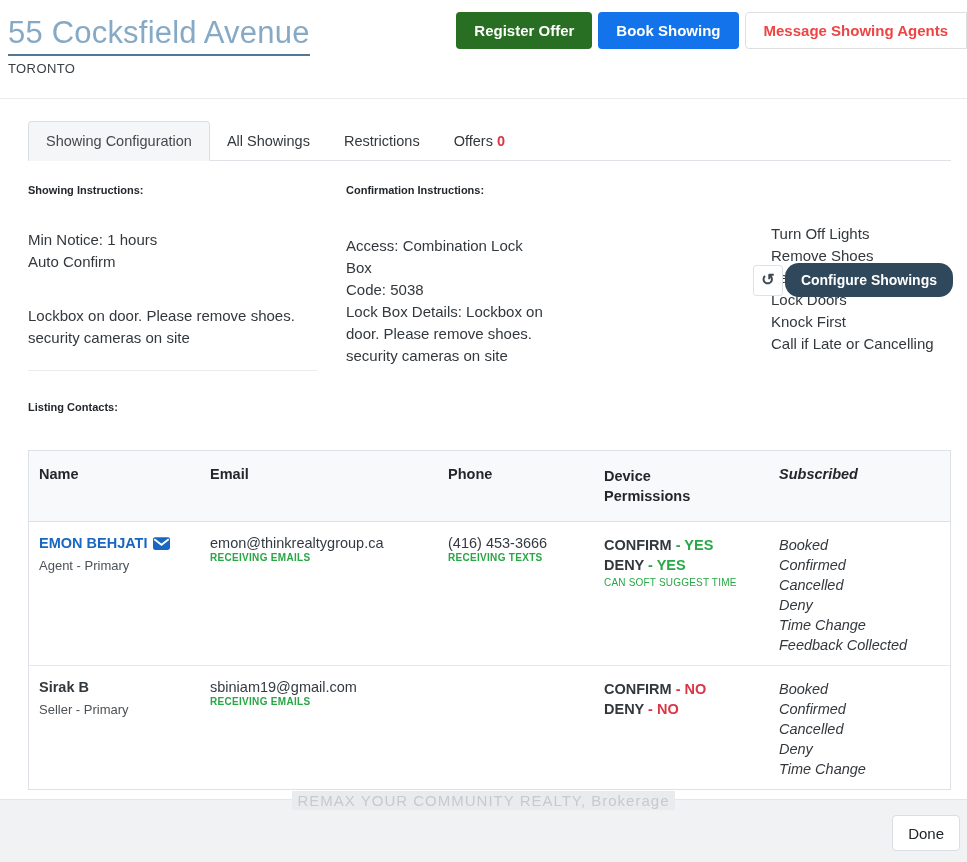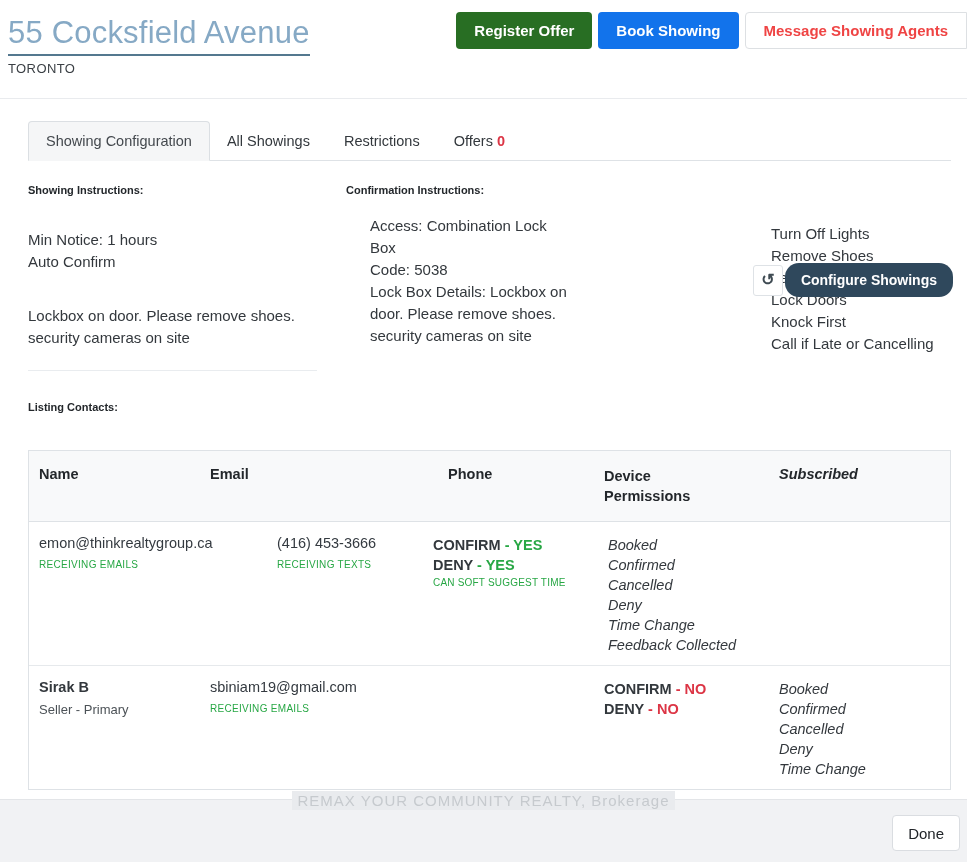--- a/index.html
+++ b/index.html
@@ -42,42 +42,42 @@
                    height:34px; padding:0 16px; border:none; border-radius:14px; cursor:pointer; }
   
   .instructions { position:relative; height:289px; }
   .col-head { font-size:11px; font-weight:700; color:#23272b; }
   .si-head { position:absolute; left:0; top:23px; }
   .ci-head { position:absolute; left:318px; top:23px; }
   .si-lines { position:absolute; left:0; top:68px; font-size:15px; color:#33383d; line-height:22px; }
   .si-note  { position:absolute; left:0; top:144px; width:292px; font-size:15px;
               color:#33383d; line-height:22px; }
   .si-rule  { position:absolute; left:0; top:209px; width:289px; height:1px; background:#e9ecef; }
-  .ci-lines { position:absolute; left:318px; top:54px; width:197px; font-size:15px;
-              color:#33383d; line-height:22px;margin-left:24px; }
+  .ci-lines { position:absolute; left:318px; top:74px; width:197px; font-size:15px;
+              color:#33383d; line-height:22px; }
   .checklist { position:absolute; left:743px; top:62px; font-size:15px; color:#33383d;
                line-height:22px; }
   .lc-head { position:absolute; left:0; top:240px; }
   
   .contacts-table { border:1px solid #dee2e6; width:923px; font-size:14.5px; }
   .t-row { display:flex; }
   .t-cell { padding:13px 10px 10px 10px; }
   .c-name { width:171px; } .c-email { width:238px; } .c-phone { width:156px; }
   .c-device { width:175px; } .c-sub { flex:1;font-style:italic; }
   .t-header { background:#f8f9fa; border-bottom:1px solid #dee2e6; }
   .t-header .t-cell { font-weight:700; color:#23272b; font-size:14.5px; padding-top:15px; padding-bottom:15px; }
   .hdr-device { display:inline-block; max-width:100px; line-height:20px; }
   .t-body-row { border-bottom:1px solid #e6e9ec; }
   .t-body-row:last-child { border-bottom:none; }
   .row-1 { min-height:134px; } .row-2 { min-height:120px; }
   .contact-link { color:#1967c0; font-weight:700; cursor:pointer; display:inline-flex;
                   align-items:center; gap:5px; }
   .contact-plain { color:#33383d; font-weight:700; }
   .contact-role { margin-top:7px; font-size:13px; color:#4c5257; }
-  .status-green { margin-top:8px; font-size:10px; font-weight:400; color:#28a745;
+  .status-green { margin-top:1px; font-size:10px; font-weight:700; color:#28a745;
                   letter-spacing:.3px; }
   .perm-line { font-weight:700; color:#33383d; line-height:20px; white-space:nowrap; }
   .perm-yes { color:#28a745; } .perm-no { color:#dc3545; }
   .perm-note { margin-top:2px; font-size:10px; font-weight:400; color:#28a745; letter-spacing:.2px; }
   .sub-item { line-height:20px; color:#33383d; font-size:14.5px; }
   
   .footer { position:absolute; left:0; bottom:0; width:967px; height:63px;
             background:#f1f2f4; border-top:1px solid #e3e5e8; }
   .watermark { position:absolute; left:50%; transform:translateX(-50%); top:-9px;
                font-size:15px; letter-spacing:1px; color:#c6cace;
@@ -145,20 +145,30 @@
   <div class="contacts-table">
     <div class="t-row t-header">
       <div class="t-cell c-name">Name</div>
       <div class="t-cell c-email">Email</div>
       <div class="t-cell c-phone">Phone</div>
       <div class="t-cell c-device"><span class="hdr-device">Device Permissions</span></div>
       <div class="t-cell c-sub">Subscribed</div>
     </div>
 
     <div class="t-row t-body-row row-1">
+      <div class="t-cell c-name">
+        <span class="contact-link">
+          <span>EMON BEHJATI</span>
+          <svg width="17" height="13" viewBox="0 0 20 15" aria-hidden="true">
+              <rect x="0" y="0" width="20" height="15" rx="2.5" fill="#1967c0"></rect>
+              <path d="M1.5 2.5 L10 9 L18.5 2.5" stroke="#ffffff" stroke-width="2.2" fill="none"></path>
+            </svg>
+        </span>
+        <div class="contact-role">Agent - Primary</div>
+      </div>
       <div class="t-cell c-email">
         <div>emon@thinkrealtygroup.ca</div>
         <div class="status-green">RECEIVING EMAILS</div>
       </div>
       <div class="t-cell c-phone">
         <div>(416) 453-3666</div>
         <div class="status-green">RECEIVING TEXTS</div>
       </div>
       <div class="t-cell c-device">
         <div class="perm-line">

